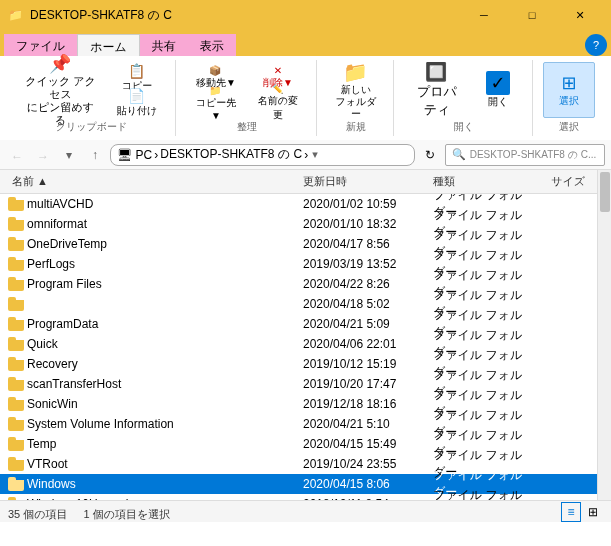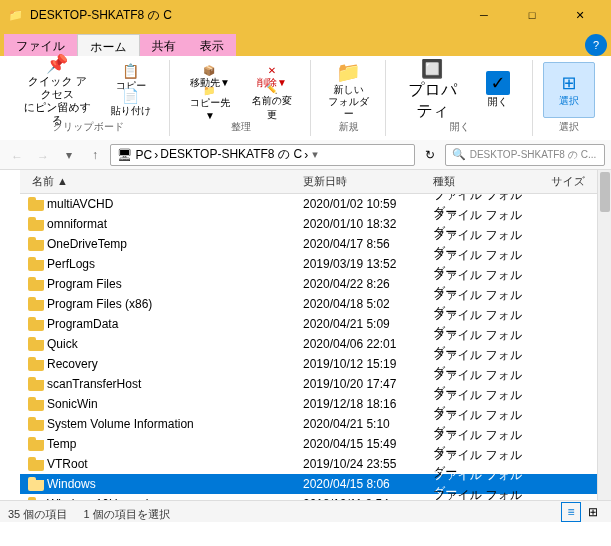--- a/index.html
+++ b/index.html
@@ -128,21 +128,21 @@
       border: 1px solid transparent;
       border-radius: 2px;
       font-size: 12px;
       color: #666;
     }
     .nav-btn.disabled { color: #ccc; cursor: default; }
     .address-path {
       flex: 1;
       height: 22px;
       border: 1px solid #aaa;
-      border-radius: 2px;
+      border-radius: 8px;
       padding: 0 6px;
       display: flex;
       align-items: center;
       background: #fff;
       font-size: 12px;
     }
     .address-breadcrumb {
       display: flex;
       align-items: center;
       gap: 2px;
@@ -375,21 +375,21 @@
         <div style="font-size:10px; text-align:center; line-height:1.2;">新しい<br>フォルダー</div>
       </div>
     </div>
     <div class="ribbon-group-label">新規</div>
   </div>
 
   <div class="ribbon-group">
     <div class="ribbon-group-buttons">
       <div class="ribbon-btn-large">
         <div style="font-size:18px;">🔲</div>
-        <div style="font-size:16px;">プロパティ</div>
+        <div style="font-size:13px;">プロパティ</div>
       </div>
       <div class="ribbon-btn-large">
         <div style="font-size:18px; background:#0078d7; border-radius:2px; width:24px; height:24px; display:flex; align-items:center; justify-content:center;">✓</div>
         <div style="font-size:10px;">開く</div>
       </div>
     </div>
     <div class="ribbon-group-label">開く</div>
   </div>
 
   <div class="ribbon-group">
@@ -417,21 +417,21 @@
     </div>
     <div style="margin-left:4px; font-size:11px; color:#666;">▾</div>
   </div>
   <div class="address-refresh">↻</div>
   <div class="search-box">
     <span style="font-size:11px; color:#aaa; margin-right:4px;">🔍</span>
     <span style="font-size:10px; color:#888;">DESKTOP-SHKATF8 の C...</span>
   </div>
 </div>
 
-<div class="file-area" style="height: 330px; margin-left: 20px;">
+<div class="file-area" style="height: 330px;">
   <div class="file-list-container">
 
     <div class="file-list-header">
       <div class="col-name col-header">名前 ▲</div>
       <div class="col-date col-header">
         <span>更新日時</span>
       </div>
       <div class="col-type col-header">
         <span>種類</span>
       </div>
@@ -482,21 +482,20 @@
       <span class="folder-icon"></span>
       <span style="">Program Files</span>
     </div>
     <div class="col-date">2020/04/22 8:26</div>
     <div class="col-type">ファイル フォルダー</div>
     <div class="col-size"></div>
   </div>
         <div class="file-row">
     <div class="col-name">
       <span class="folder-icon"></span>
-      <span style="">Program Files (x86)</span>
     </div>
     <div class="col-date">2020/04/18 5:02</div>
     <div class="col-type">ファイル フォルダー</div>
     <div class="col-size"></div>
   </div>
         <div class="file-row">
     <div class="col-name">
       <span class="folder-icon"></span>
       <span style="">ProgramData</span>
     </div>

